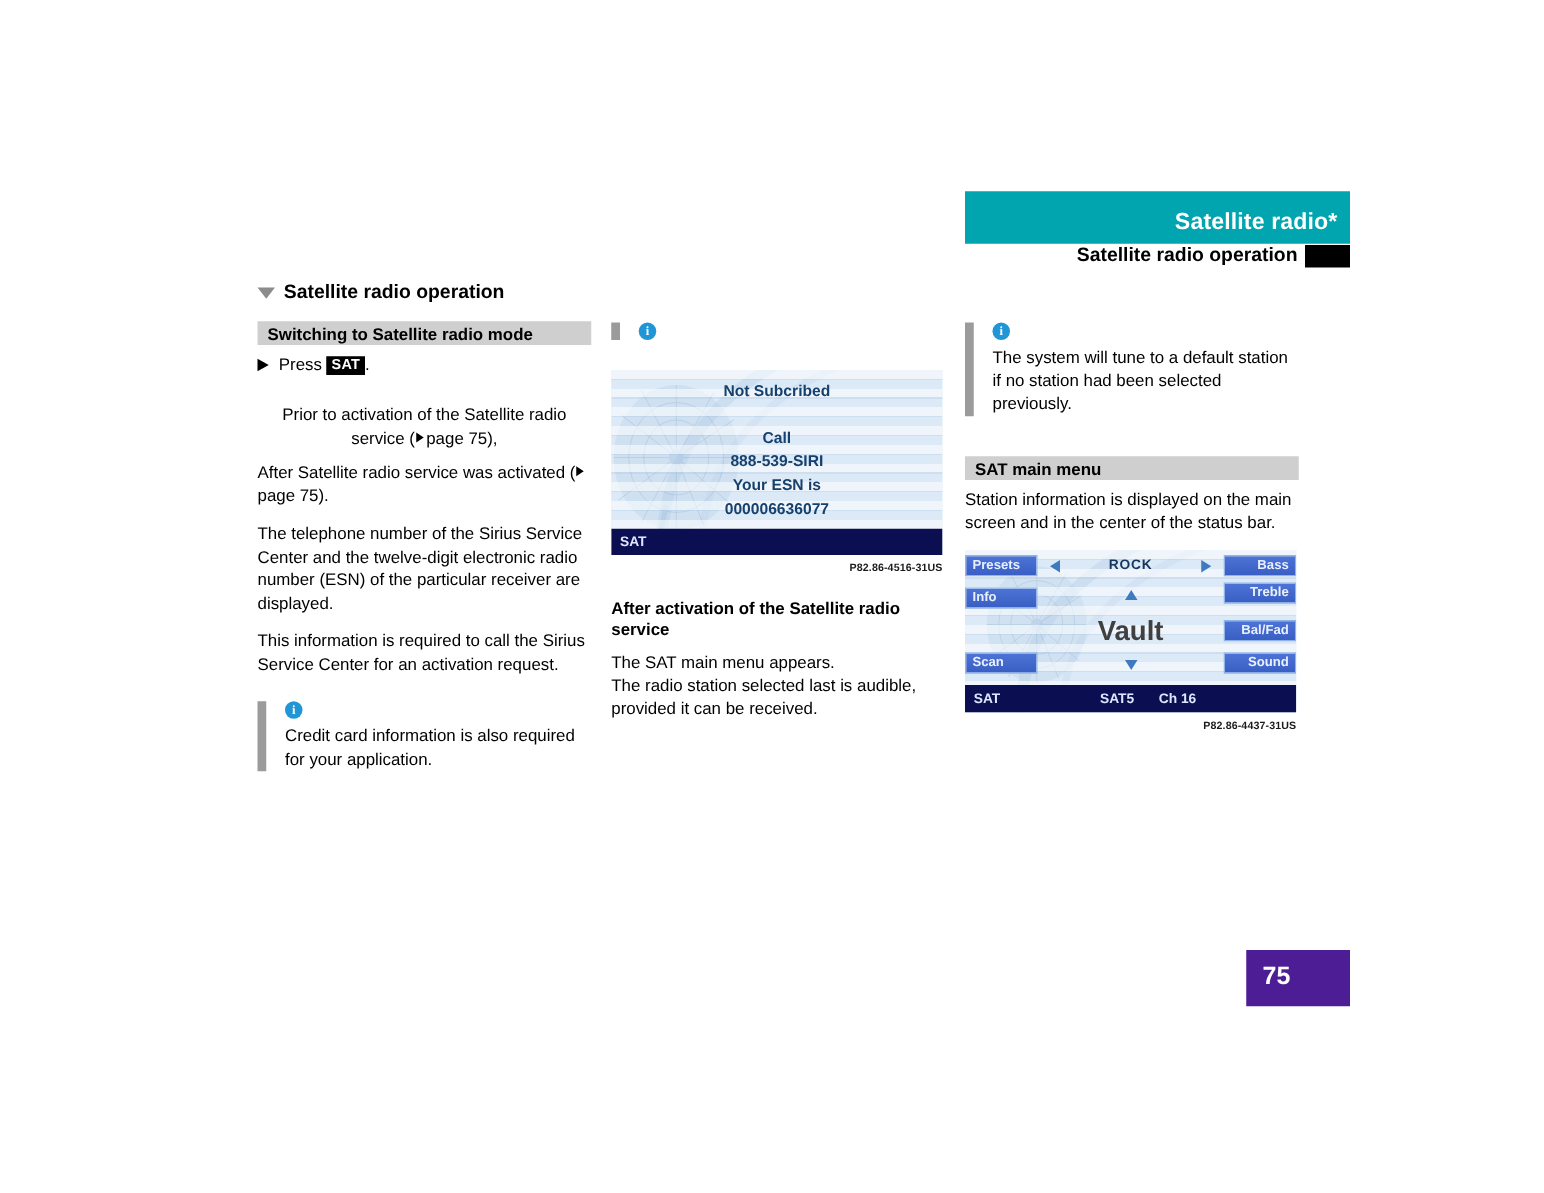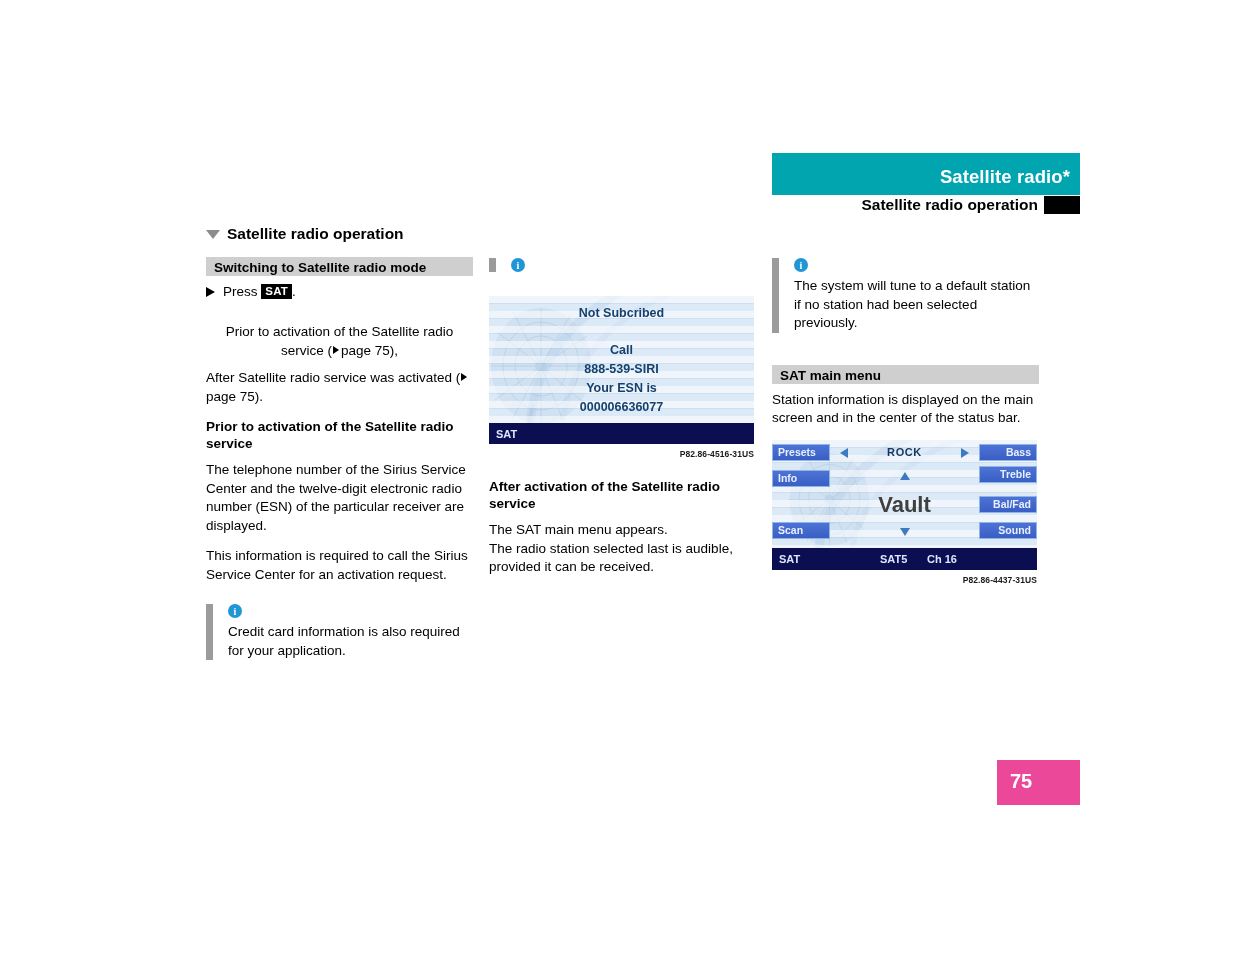--- a/index.html
+++ b/index.html
@@ -329,21 +329,21 @@
   #shot-sat .statusbar .sb-mid    { position: absolute; left: 108px; }
   #shot-sat .statusbar .sb-right  { position: absolute; left: 155px; }
 
   
   #page-number-box {
     position: absolute;
     left: 997px;
     top: 760px;
     width: 83px;
     height: 45px;
-    background: #ec4899;
+    background: #4c1d95;
   }
   #page-number {
     position: absolute;
     left: 13px;
     top: 10px;
     color: #ffffff;
     font-size: 20px;
     font-weight: bold;
   }
 </style>
@@ -370,21 +370,20 @@
   <div class="step">
     <span class="tri-right"></span>
     <span><span>Press</span>
       <span class="key-badge">SAT</span><span>.</span></span>
   </div>
 
   <p class="body tight indent"><span>Prior to activation of the Satellite radio service (</span><span class="page-ref-tri"></span><span>page 75),</span></p>
 
   <p class="body indent"><span>After Satellite radio service was activated (</span><span class="page-ref-tri"></span><span>page 75).</span></p>
 
-  <h4 class="sub">Prior to activation of the Satellite radio service</h4>
 
   <p class="body">The telephone number of the Sirius Service Center and the twelve-digit electronic radio number (ESN) of the particular receiver are displayed.</p>
 
   <p class="body">This information is required to call the Sirius Service Center for an activation request.</p>
 
   <div class="note" style="margin-top:20px;">
     <div class="note-bar"></div>
     <div class="i-icon">i</div>
     <p>Credit card information is also required for your application.</p>
   </div>

